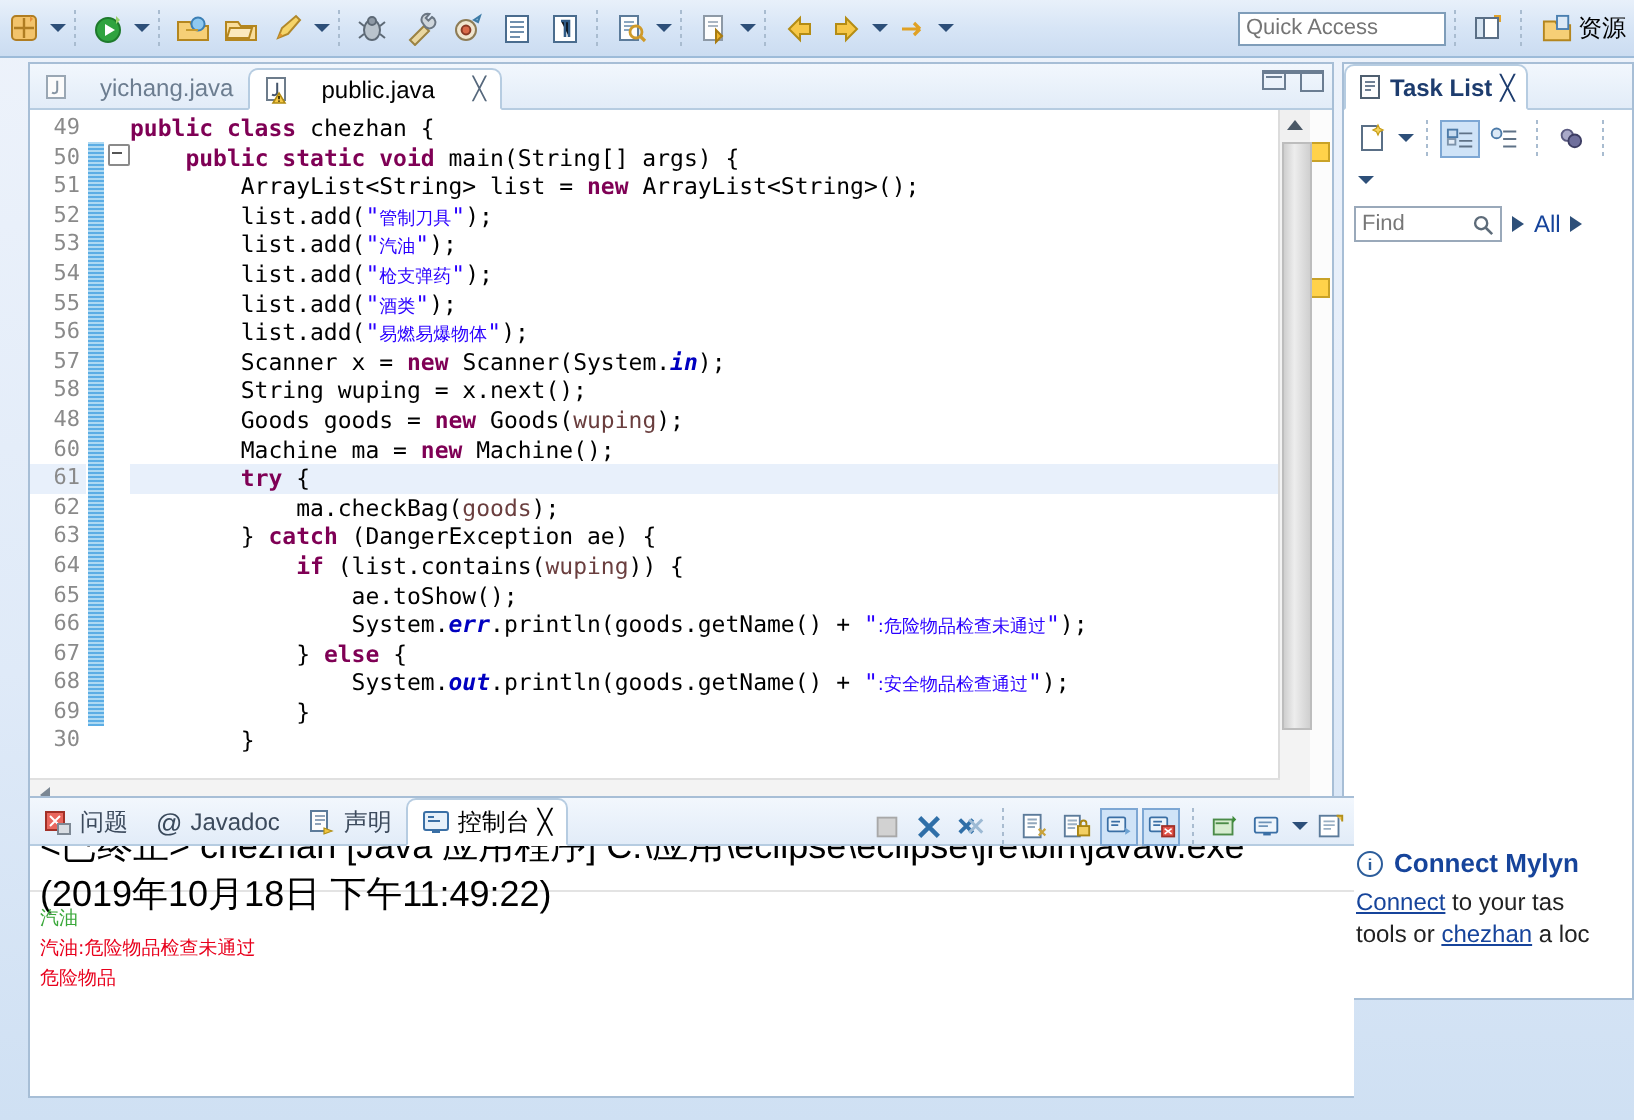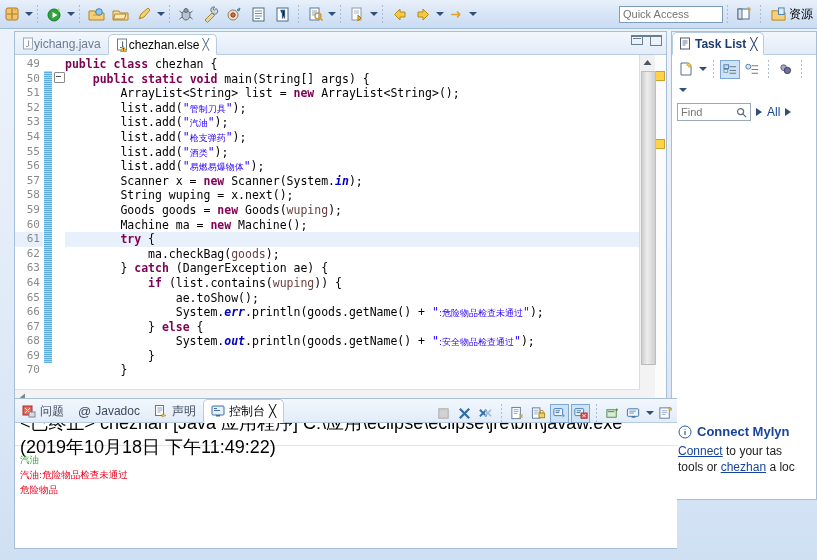--- a/index.html
+++ b/index.html
@@ -34,21 +34,21 @@
       font-family:"Liberation Sans",sans-serif;box-sizing:border-box;}
   .persp{display:flex;align-items:center;gap:3px;padding-left:6px;}
   .persp-lbl{font-size:12px;color:#000;}
 
   
   .editor{position:absolute;left:14px;top:31px;width:653px;height:373px;
           background:#fff;border:1px solid #a7bed6;box-sizing:border-box;}
   .tabrow{position:relative;height:22px;
           background:linear-gradient(180deg,#f2f7fd 0%,#e2ecf8 100%);
           border-bottom:1px solid #b6cce1;display:flex;align-items:flex-end;}
-  .tab{height:21px;display:flex;align-items:center;gap:0;padding:0 7px;
+  .tab{height:21px;display:flex;align-items:center;gap:16px;padding:0 7px;
        font-size:12px;color:#3c4a5c;box-sizing:border-box;}
   .tab.inactive{color:#6c7d90;}
   .tab.active{background:#fff;border:1px solid #b6cce1;border-bottom:1px solid #fff;
               border-top-left-radius:5px;border-top-right-radius:5px;
               color:#000;position:relative;top:1px;}
   .tab .x{font-size:11px;color:#56687c;margin-left:3px;}
   .winbtns{position:absolute;right:4px;top:3px;display:flex;gap:7px;align-items:center;}
   .wmin{width:10px;height:8px;border:1px solid #6b7d92;border-top:none;position:relative;}
   .wmin::before{content:"";position:absolute;left:1px;right:1px;top:2px;height:2px;border-top:1px solid #6b7d92;}
   .wmax{width:10px;height:9px;border:1px solid #6b7d92;}
@@ -276,53 +276,53 @@
         </svg>
         <span>yichang.java</span>
       </div>
       <div class="tab active">
         <svg class="ic" width="13" height="14" viewBox="0 0 13 14">
           <rect x="1.5" y="1" width="9" height="11" fill="#fff" stroke="#6d7c8b"></rect>
           <path d="M4 9.3c1.2.6 2.6.2 2.6-1.2V3.4" stroke="#44546a" fill="none"></path>
           <path d="M4.5 13.5l3-5 3 5z" fill="#f6c948" stroke="#b08a12" stroke-width=".8"></path>
           <path d="M7.5 10v1.6M7.5 12.3v.6" stroke="#3a2c00" stroke-width=".9"></path>
         </svg>
-        <span>chezhan.else</span>
+        <span>public.java</span>
         <span class="x">╳</span>
       </div>
       <div class="winbtns">
         <div class="wmin"></div>
         <div class="wmax"></div>
       </div>
     </div>
 
     <div class="codewrap">
       <div class="gutter-num" id="gutter">
           <div>49</div>
           <div>50</div>
           <div>51</div>
           <div>52</div>
           <div>53</div>
           <div>54</div>
           <div>55</div>
           <div>56</div>
           <div>57</div>
           <div>58</div>
-          <div>59</div>
+          <div>48</div>
           <div>60</div>
           <div class="hl-line">61</div>
           <div>62</div>
           <div>63</div>
           <div>64</div>
           <div>65</div>
           <div>66</div>
           <div>67</div>
           <div>68</div>
           <div>69</div>
-          <div>70</div>
+          <div>30</div>
         </div>
       <div class="changebar"></div>
       <div class="foldcol">
         <div class="foldmark" style="top:17px"></div>
       </div>
       <div class="code" id="codebody"><div class="ln"><span class="kw">public class</span> chezhan {</div><div class="ln">    <span class="kw">public static void</span> main(String[] args) {</div><div class="ln">        ArrayList&lt;String&gt; list = <span class="kw">new</span> ArrayList&lt;String&gt;();</div><div class="ln">        list.add(<span class="str">"</span><span class="cn">管制刀具</span><span class="str">"</span>);</div><div class="ln">        list.add(<span class="str">"</span><span class="cn">汽油</span><span class="str">"</span>);</div><div class="ln">        list.add(<span class="str">"</span><span class="cn">枪支弹药</span><span class="str">"</span>);</div><div class="ln">        list.add(<span class="str">"</span><span class="cn">酒类</span><span class="str">"</span>);</div><div class="ln">        list.add(<span class="str">"</span><span class="cn">易燃易爆物体</span><span class="str">"</span>);</div><div class="ln">        Scanner x = <span class="kw">new</span> Scanner(System.<span class="fld">in</span>);</div><div class="ln">        String wuping = x.next();</div><div class="ln">        Goods goods = <span class="kw">new</span> Goods(<span class="loc">wuping</span>);</div><div class="ln">        Machine ma = <span class="kw">new</span> Machine();</div><div class="ln hl-line">        <span class="kw">try</span> {</div><div class="ln">            ma.checkBag(<span class="loc">goods</span>);</div><div class="ln">        } <span class="kw">catch</span> (DangerException ae) {</div><div class="ln">            <span class="kw">if</span> (list.contains(<span class="loc">wuping</span>)) {</div><div class="ln">                ae.toShow();</div><div class="ln">                System.<span class="fld">err</span>.println(goods.getName() + <span class="str">"</span><span class="cn">:危险物品检查未通过</span><span class="str">"</span>);</div><div class="ln">            } <span class="kw">else</span> {</div><div class="ln">                System.<span class="fld">out</span>.println(goods.getName() + <span class="str">"</span><span class="cn">:安全物品检查通过</span><span class="str">"</span>);</div><div class="ln">            }</div><div class="ln">        }</div></div>
 
       <div class="markerbar">
         <div class="mk-warn" style="top:16px"></div>
         <div class="mk-warn" style="top:84px"></div>

